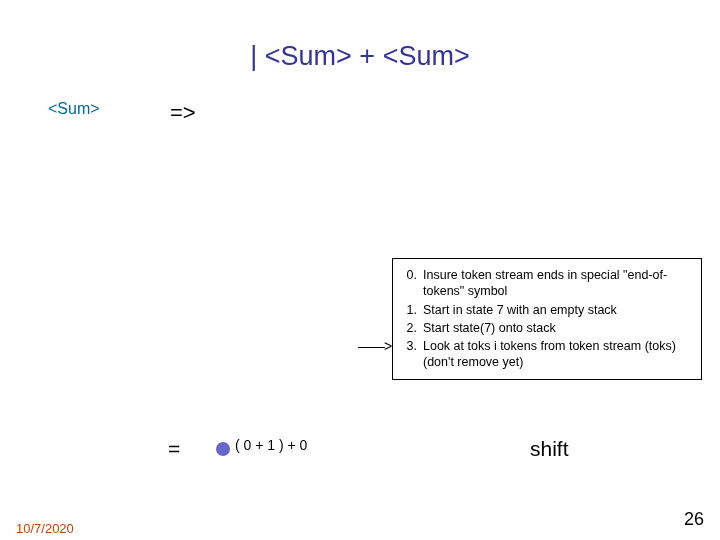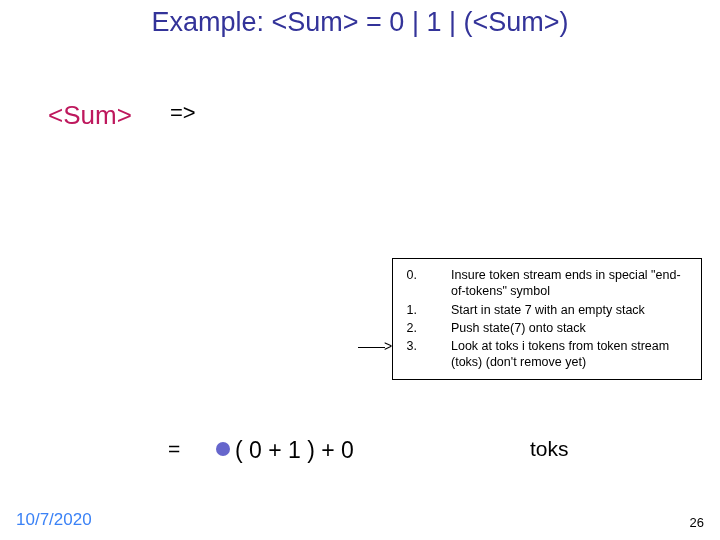--- a/index.html
+++ b/index.html
@@ -19,22 +19,22 @@
     width: 720px;
     text-align: center;
     color: #333399;
     font-size: 27px;
     line-height: 1.25;
   }
   .sum-label {
     position: absolute;
     top: 100px;
     left: 48px;
-    font-size: 26px;
-    color: #be185d;
+    font-size: 16px;
+    color: #0369a1;
   }
   .arrow-sym {
     position: absolute;
     top: 100px;
     left: 170px;
     font-size: 22px;
     color: #000;
   }
   .eq-sym {
     position: absolute;
@@ -49,43 +49,43 @@
     left: 216px;
     width: 14px;
     height: 14px;
     background: #6666cc;
     border-radius: 50%;
   }
   .expr {
     position: absolute;
     top: 437px;
     left: 235px;
-    font-size: 23px;
+    font-size: 14px;
     color: #000;
   }
   .action {
     position: absolute;
     top: 437px;
     left: 530px;
     font-size: 21px;
     color: #000;
   }
   .footer-date {
     position: absolute;
     left: 16px;
-    bottom: 10px;
-    font-size: 17px;
-    color: #3b82f6;
+    bottom: 4px;
+    font-size: 13px;
+    color: #c2410c;
     font-family: Arial, sans-serif;
   }
   .footer-page {
     position: absolute;
     right: 16px;
     bottom: 10px;
-    font-size: 13px;
+    font-size: 18px;
     color: #000;
     font-family: Arial, sans-serif;
   }
   .algo-box {
     position: absolute;
     top: 258px;
     right: 18px;
     width: 310px;
     border: 1px solid #000;
     background: #fff;
@@ -102,40 +102,40 @@
     line-height: 1.3;
   }
   .algo-num {
     width: 18px;
     flex: 0 0 18px;
     text-align: right;
     padding-right: 6px;
   }
   .algo-text {
     flex: 1;
-    margin-left: 28px;
   }
   .algo-text .bold {
     font-weight: normal;
   }
   .algo-arrow {
     position: absolute;
     top: 338px;
     left: 358px;
     font-size: 14px;
     color: #000;
     font-family: Arial, sans-serif;
     letter-spacing: -1px;
   }
 </style>
 </head>
 <body>
 
 <div class="title">
-  <span>Example: &lt;Sum&gt; = 0 | 1 | (&lt;Sum&gt;)</span><br>
+  <br>
+  <span>| &lt;Sum&gt; + &lt;Sum&gt;</span>
 </div>
 
 <div class="sum-label">&lt;Sum&gt;</div>
 <div class="arrow-sym">=&gt;</div>
 
 <div class="algo-arrow">——&gt;</div>
 
 <div class="algo-box">
   <div class="algo-row">
     <div class="algo-num">0.</div>
@@ -145,30 +145,30 @@
   </div>
   <div class="algo-row">
     <div class="algo-num">1.</div>
     <div class="algo-text">
       <span>Start in state 7 with an empty stack</span><span class="bold"></span><span></span>
     </div>
   </div>
   <div class="algo-row">
     <div class="algo-num">2.</div>
     <div class="algo-text">
-      <span>Push </span><span class="bold">state</span><span>(7) onto stack</span>
+      <span>Start </span><span class="bold">state</span><span>(7) onto stack</span>
     </div>
   </div>
   <div class="algo-row">
     <div class="algo-num">3.</div>
     <div class="algo-text">
       <span>Look at toks </span><span class="bold">i</span><span> tokens from token stream (toks) (don't remove yet)</span>
     </div>
   </div>
 </div>
 
 <div class="eq-sym">=</div>
 <div class="dot"></div>
 <div class="expr">( 0 + 1 ) + 0</div>
-<div class="action">toks</div>
+<div class="action">shift</div>
 
 <div class="footer-date">10/7/2020</div>
 <div class="footer-page">26</div>
 
 </body></html>

